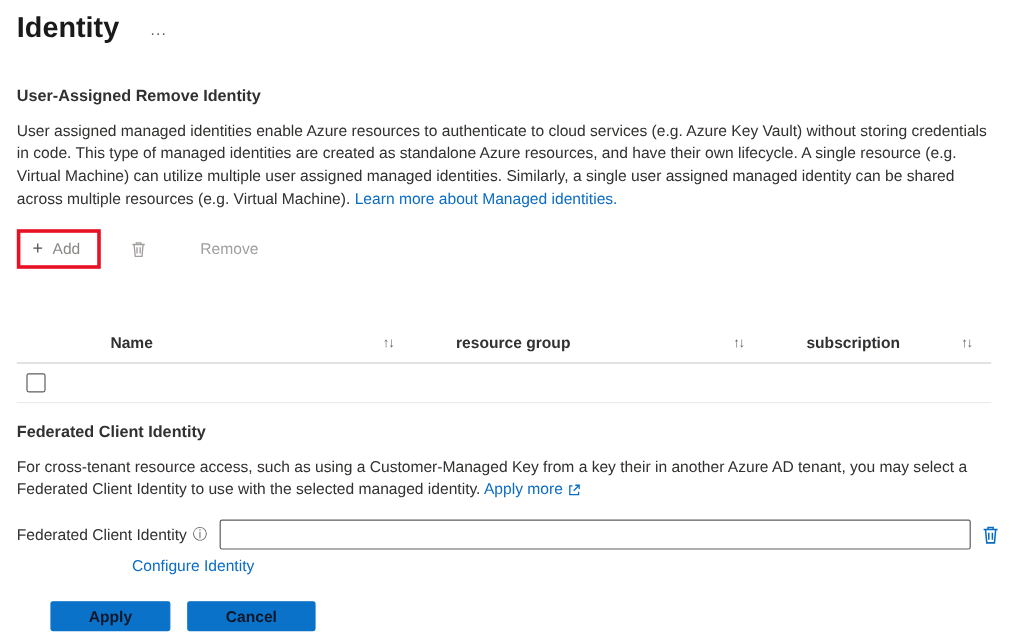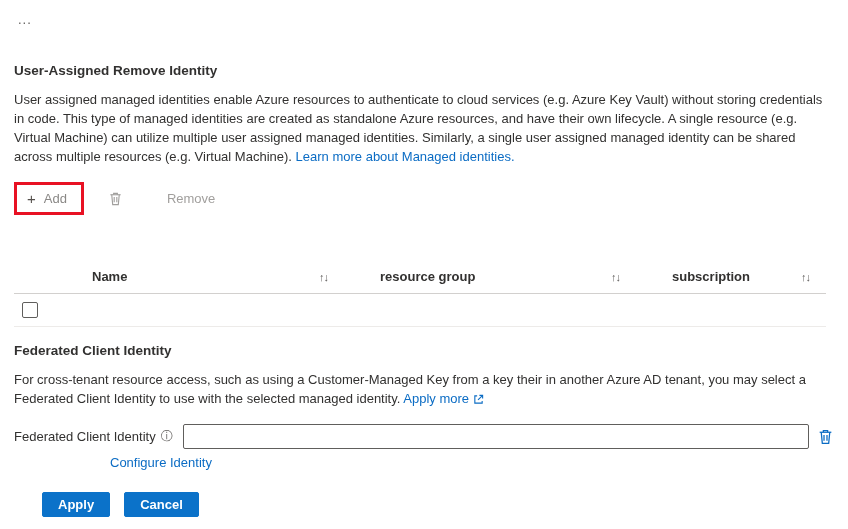--- a/index.html
+++ b/index.html
@@ -78,31 +78,32 @@
   }
   .delete-icon-btn {
     background: none; border: none; margin-left: 8px; cursor: pointer;
     color: #0b6cc4; display: flex; align-items: center;
   }
   .configure-row { margin-left: 96px; margin-top: 6px; }
 
   
   .footer { margin-top: 22px; margin-left: 28px; display: flex; gap: 14px; }
   .btn-primary {
-    background: #0b72c9; color: #ffffff; border: 1px solid #0b72c9;
+    background: #0b72c9; color: #0f172a; border: 1px solid #0b72c9;
     border-radius: 2px; font-family: inherit; font-size: 13px; font-weight: 700;
-    padding: 4px 15px; height: 25px; cursor: pointer; text-align: center;
+    padding: 4px 31px; height: 25px; cursor: pointer; text-align: center;
   }
 </style>
 </head>
 <body>
 
 <div class="page">
 
   <div class="title-row">
+    <h1 class="page-title">Identity</h1>
     <span class="ellipsis-btn">...</span>
   </div>
 
   <h2 class="section-heading uami-heading">User-Assigned Remove Identity</h2>
 
   <p class="desc"><span>User assigned managed identities enable Azure resources to authenticate to cloud services (e.g. Azure Key Vault) without storing credentials in code. This type of managed identities are created as standalone Azure resources, and have their own lifecycle. A single resource (e.g. Virtual Machine) can utilize multiple user assigned managed identities. Similarly, a single user assigned managed identity can be shared across multiple resources (e.g. Virtual Machine).</span>
     <a class="link">Learn more about Managed identities.</a>
   </p>
 
   <div class="toolbar">

